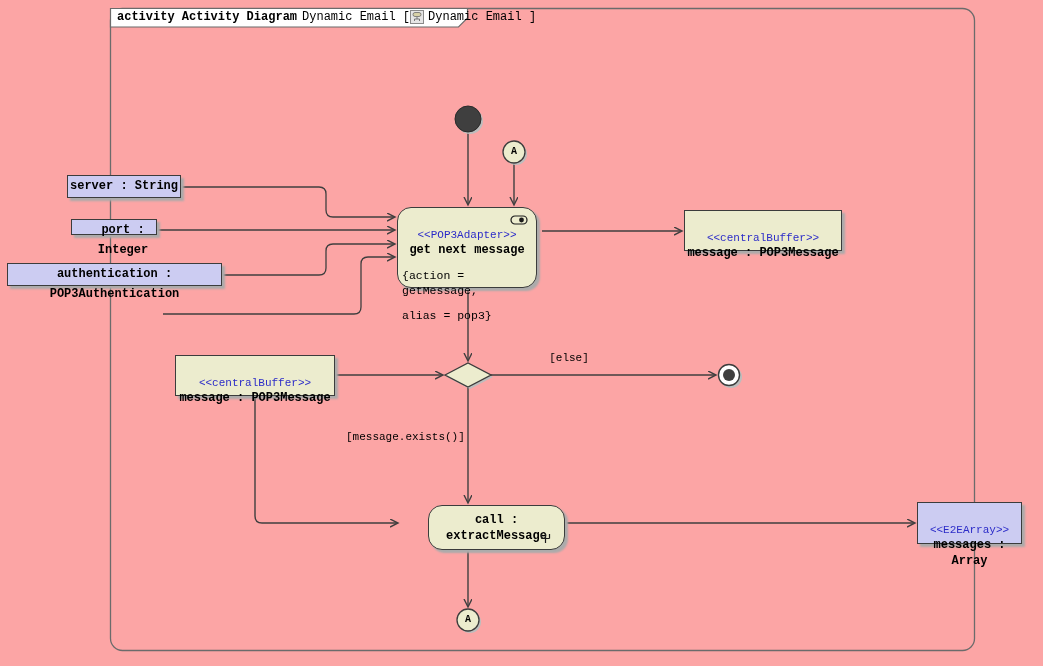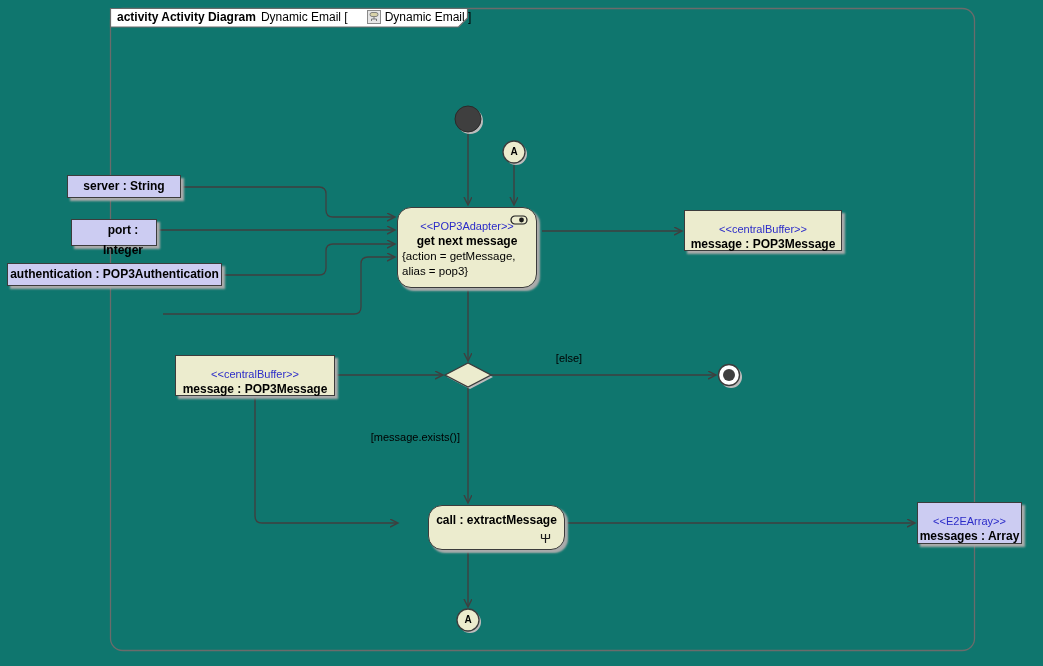--- a/index.html
+++ b/index.html
@@ -1,35 +1,35 @@
 <!DOCTYPE html>
 <html><head>
 <meta charset="utf-8">
 <style>
   html,body{margin:0;padding:0;background:#ffffff;}
   #stage{
     position:relative;width:1043px;height:666px;overflow:hidden;
-    font-family:Liberation Sans, sans-serif;color:#000;background:#0f766e;
+    font-family:Liberation Mono, monospace;color:#000;background:#fca5a5;
   }
   #edge-layer{position:absolute;left:0;top:0;width:1043px;height:666px;z-index:1;}
   .box{position:absolute;z-index:2;border:1.5px solid #3c3c3c;box-sizing:border-box;
        box-shadow:3px 3px 2px #ababab;text-align:center;}
   .beige{background:#ececce;}
   .lavender{background:#ccccf2;}
   .rounded{border-radius:14px;}
-  .stereotype{display:block;color:#2b2bc8;font-size:11px;line-height:14px;padding-top:11px;}
+  .stereotype{display:block;color:#2b2bc8;font-size:11px;line-height:14px;padding-top:20px;}
   .node-name{display:block;font-weight:bold;font-size:12px;line-height:16px;}
-  .constraint{display:block;font-size:11.5px;line-height:15px;text-align:left;padding-left:4px;}
+  .constraint{display:block;font-size:11.5px;line-height:15px;text-align:left;padding-left:4px;margin-top:10px;}
   .param{font-weight:bold;font-size:12px;line-height:20px;}
   .guard{position:absolute;z-index:2;font-size:11px;background:transparent;}
   .connector-label{font-size:10px;font-weight:bold;}
   #frame-title{position:absolute;left:117px;top:10px;z-index:3;font-size:12px;
                white-space:nowrap;display:flex;align-items:center;}
   #frame-title .kw{font-weight:bold;margin-right:5px;}
-  #frame-title .nm{margin-right:19px;}
+  #frame-title .nm{margin-right:0;}
   .mini-icon{display:inline-block;margin:0 4px 0 0;vertical-align:-2px;}
   .corner-icon{position:absolute;z-index:3;}
 </style>
 </head>
 <body>
 
 <div id="stage">
 
   <svg id="edge-layer" width="1043" height="666" viewBox="0 0 1043 666">
     <defs>
@@ -129,21 +129,21 @@
       <rect x="0.5" y="0.5" width="13" height="13" fill="#e6e6e6" stroke="#8a8a8a"></rect>
       <rect x="3" y="2.5" width="8" height="4" rx="2" fill="#d8d2a8" stroke="#6b6b6b" stroke-width="0.8"></rect>
       <path d="M7,7 V9 M4.5,9 H9.5 M4.5,9 V11 M9.5,9 V11" fill="none" stroke="#6b6b6b" stroke-width="0.9"></path>
     </svg>
     <span>Dynamic Email ]</span>
   </div>
 
   <div class="box lavender" style="left:67px;top:175px;width:114px;height:23px;">
     <span class="param">server : String</span>
   </div>
-  <div class="box lavender" style="left:71px;top:219px;width:86px;height:27px;padding-left:18px;">
+  <div class="box lavender" style="left:71px;top:219px;width:86px;height:16px;padding-left:18px;">
     <span class="param">port : Integer</span>
   </div>
   <div class="box lavender" style="left:7px;top:263px;width:215px;height:23px;">
     <span class="param">authentication : POP3Authentication</span>
   </div>
 
   <div class="box beige rounded" style="left:397px;top:207px;width:140px;height:81px;">
     <span class="stereotype">&lt;&lt;POP3Adapter&gt;&gt;</span>
     <span class="node-name">get next message</span>
     <span class="constraint">{action = getMessage,</span>

